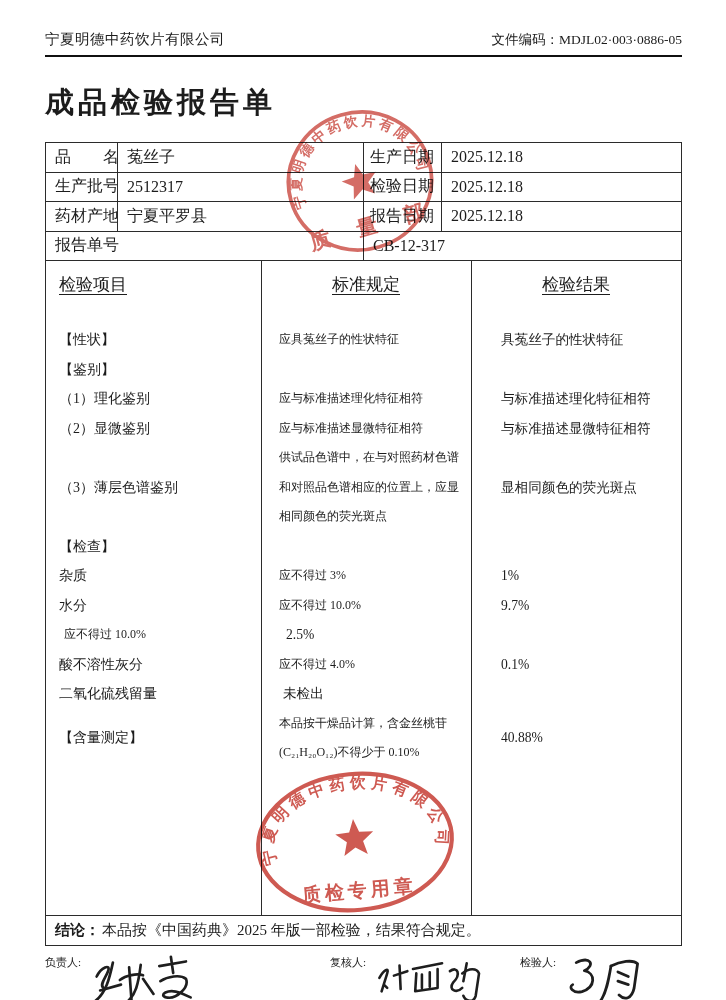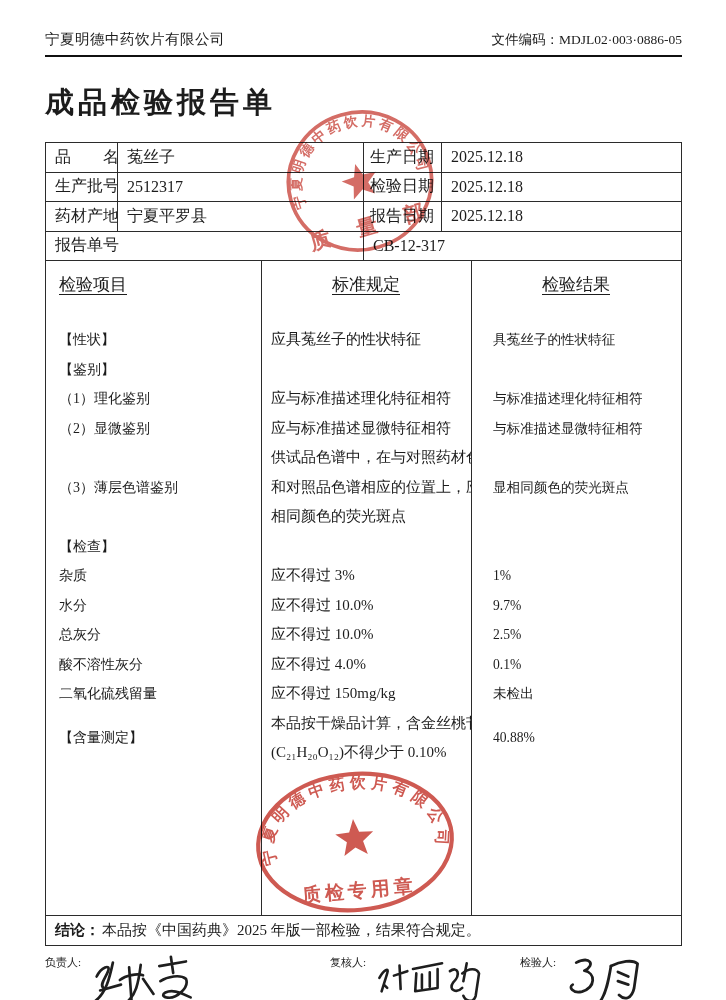--- a/index.html
+++ b/index.html
@@ -43,21 +43,21 @@
   .vl-1 { left:215px; } .vl-2 { left:425px; }
   .mt-header { display:flex; padding-top:12px; height:40px; font-size:17px; }
   .mt-h1 { width:215px; padding-left:13px; }
   .mt-h2 { width:210px; text-align:center; }
   .mt-h3 { flex:1; text-align:center; }
   .mt-header span { text-decoration:underline; text-underline-offset:4px; }
   .mt-body { padding-top:24px; }
   .mt-row { display:flex;align-items:center; }
   .mt-cell { font-size:14px; line-height:29.5px; white-space:pre; overflow:hidden; }
   .mt-c1 { width:215px; padding-left:13px; }
-  .mt-c2 { width:210px; padding-left:10px; font-size:15px; }
+  .mt-c2 { width:210px; padding-left:10px; font-size:12px;margin-left:8px; }
   .mt-c3 { flex:1; padding-left:22px; font-size:13.6px; }
 
   
   .concl { display:flex; align-items:center; height:30px;
            border-top:1.4px solid #2b2b2b; padding-left:9px; font-size:15px; }
   .concl b { font-weight:bold; }
   .concl span { margin-left:2px; }
 
   
   .sign-row { display:flex; margin-top:5px; }
@@ -159,32 +159,30 @@
             <div class="mt-cell mt-c1">杂质</div>
             <div class="mt-cell mt-c2">应不得过 3%</div>
             <div class="mt-cell mt-c3">1%</div>
           </div>
           <div class="mt-row">
             <div class="mt-cell mt-c1">水分</div>
             <div class="mt-cell mt-c2">应不得过 10.0%</div>
             <div class="mt-cell mt-c3">9.7%</div>
           </div>
           <div class="mt-row">
-            <div class="mt-cell mt-c1">总灰分</div>
             <div class="mt-cell mt-c2">应不得过 10.0%</div>
             <div class="mt-cell mt-c3">2.5%</div>
           </div>
           <div class="mt-row">
             <div class="mt-cell mt-c1">酸不溶性灰分</div>
             <div class="mt-cell mt-c2">应不得过 4.0%</div>
             <div class="mt-cell mt-c3">0.1%</div>
           </div>
           <div class="mt-row">
             <div class="mt-cell mt-c1">二氧化硫残留量</div>
-            <div class="mt-cell mt-c2">应不得过 150mg/kg</div>
             <div class="mt-cell mt-c3">未检出</div>
           </div>
           <div class="mt-row">
             <div class="mt-cell mt-c1">【含量测定】</div>
             <div class="mt-cell mt-c2">本品按干燥品计算，含金丝桃苷
 (C₂₁H₂₀O₁₂)不得少于 0.10%</div>
             <div class="mt-cell mt-c3">40.88%</div>
           </div>
         </div>
     </div>

